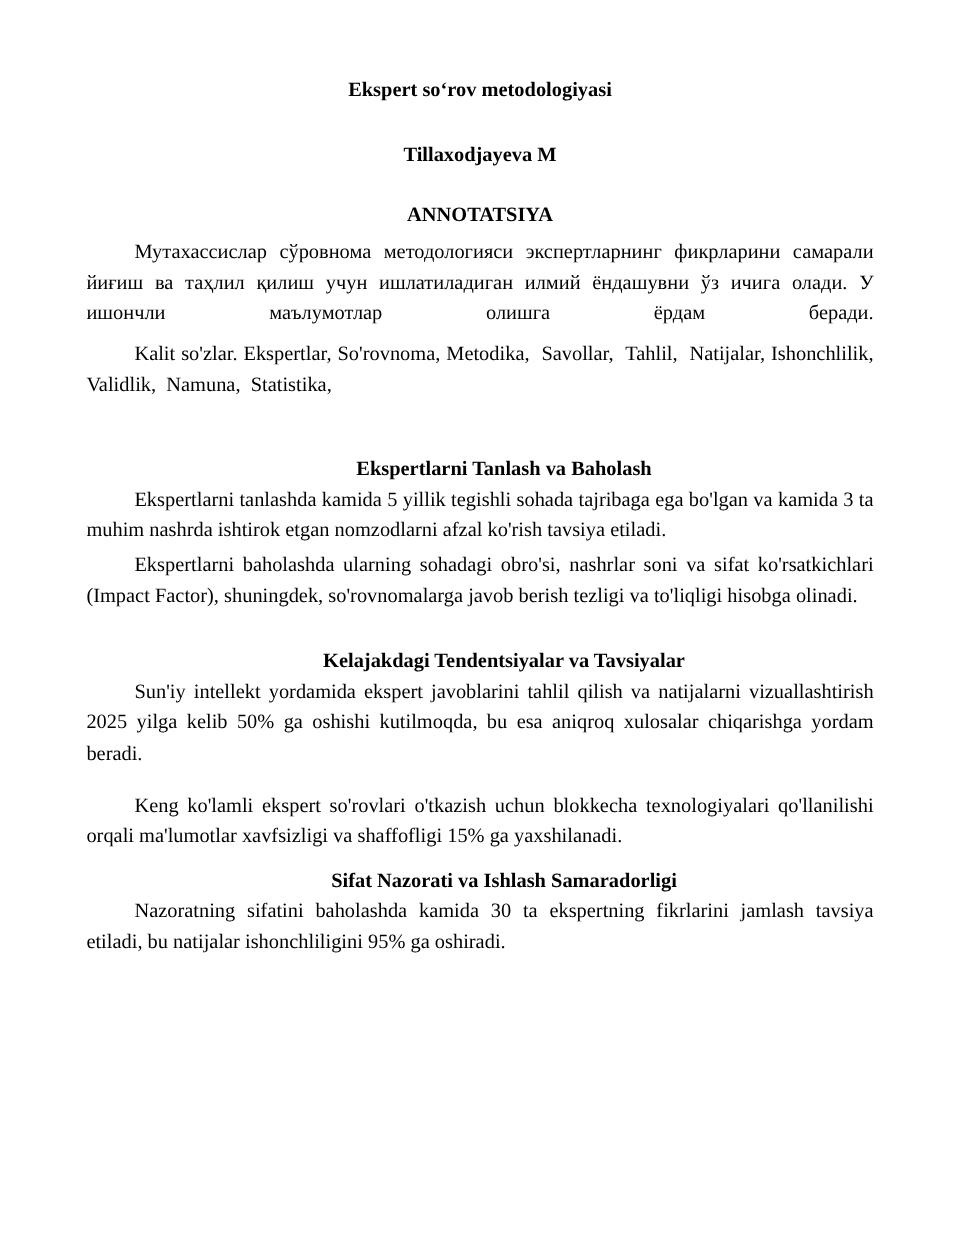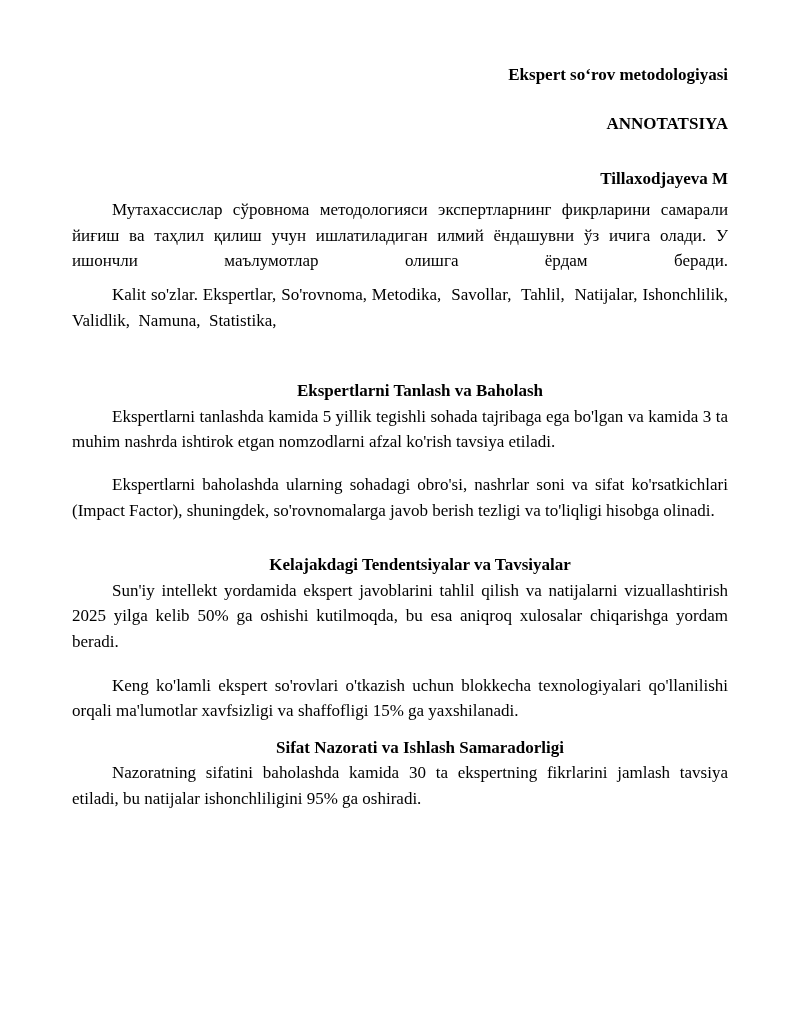--- a/index.html
+++ b/index.html
@@ -14,21 +14,21 @@
     box-sizing: border-box;
     background: #ffffff;
     color: #000000;
     padding: 62px 72px 40px 72px;
     font-family: "Liberation Serif", "DejaVu Serif", serif;
     font-size: 17px;
     line-height: 25.4px;
     overflow: hidden;
   }
   .center-line {
-    text-align: right;
+    text-align: center;
     font-weight: bold;
     text-indent: 0;
   }
   .para {
     text-align: justify;
     text-indent: 40px;
     white-space: pre-wrap;
   }
   .para-last-justify {
     text-align-last: justify;
@@ -41,38 +41,38 @@
   .kw-label { font-weight: normal; }
 
   
   .b-author        { margin-top: 29px; }
   .b-annot-head    { margin-top: 24px; }
   .b-annot-body    { margin-top: 6px; }
   .b-keywords      { margin-top: 9px; }
   .b-head-1        { margin-top: 45px; }
   .b-p-1-0         { margin-top: 0; }
   .b-p-1-1         { margin-top: 21px; }
-  .b-p-1-2         { margin-top: 18px; }
+  .b-p-1-2         { margin-top: 4px; }
   .b-head-2        { margin-top: 29px; }
   .b-p-2-0         { margin-top: 0; }
   .b-p-2-1         { margin-top: 19px; }
   .b-p-2-2         { margin-top: 18px; }
   .b-head-3        { margin-top: 11px; }
   .b-p-3-0         { margin-top: 0; }
 </style>
 </head>
 <body>
 
 <div class="page">
 
   <div class="center-line">Ekspert so‘rov metodologiyasi</div>
 
+  <div class="center-line b-author">Tillaxodjayeva M</div>
+
   <div class="center-line b-annot-head">ANNOTATSIYA</div>
-
-  <div class="center-line b-author">Tillaxodjayeva M</div>
 
   <div class="para para-last-justify b-annot-body">Мутахассислар сўровнома методологияси экспертларнинг фикрларини самарали йиғиш ва таҳлил қилиш учун ишлатиладиган илмий ёндашувни ўз ичига олади. У ишончли маълумотлар олишга ёрдам беради.</div>
 
   <div class="para b-keywords"><span class="kw-label">Kalit so'zlar.</span><span> Ekspertlar, So'rovnoma, Metodika,  Savollar,  Tahlil,  Natijalar, Ishonchlilik,  Validlik,  Namuna,  Statistika,</span></div>
 
   <div class="section-heading b-head-1">Ekspertlarni Tanlash va Baholash</div>
 
   <div class="para b-p-1-0">Ekspertlarni tanlashda kamida 5 yillik tegishli sohada tajribaga ega bo'lgan va kamida 3 ta muhim nashrda ishtirok etgan nomzodlarni afzal ko'rish tavsiya etiladi.</div>
 
 

